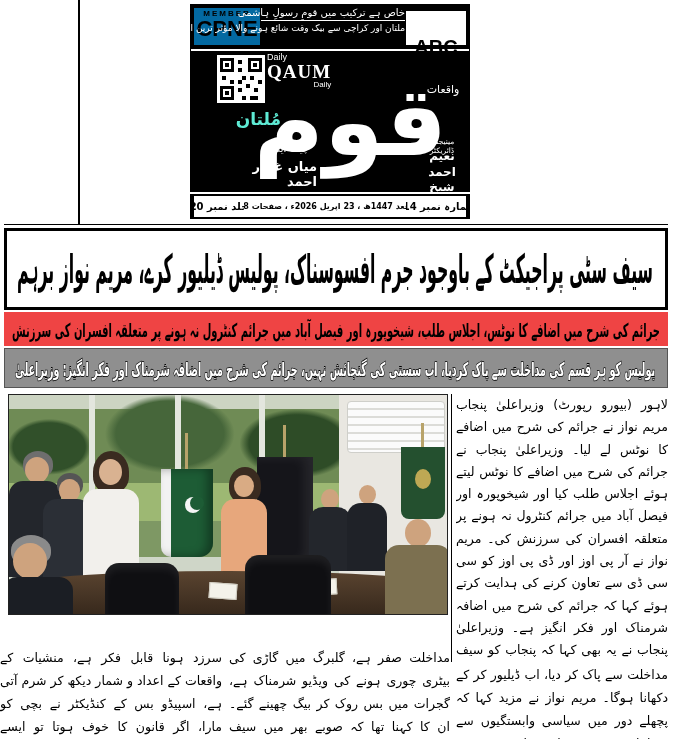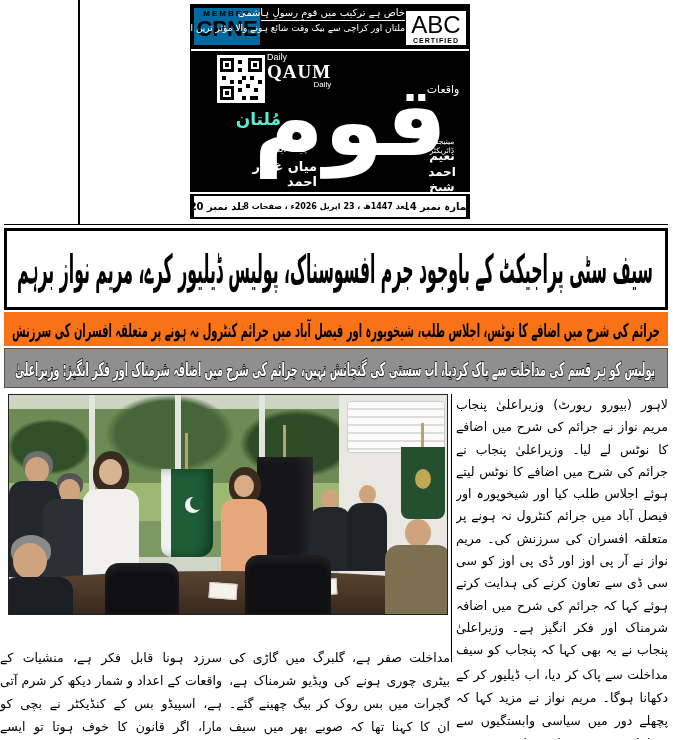--- a/index.html
+++ b/index.html
@@ -13,21 +13,21 @@
   
   .masthead{position:absolute;left:190px;top:4px;width:280px;height:188px;background:#000;color:#fff;
             border:1px solid #000;box-sizing:border-box;}
   .mast-top{position:relative;height:44px;border-bottom:2px solid #fff;}
   .member-box{position:absolute;left:3px;top:3px;width:66px;height:37px;background:#0369a1;color:#000;
               text-align:center;line-height:1;padding-top:2px;box-sizing:border-box;}
   .member-box .m1{font-size:8px;letter-spacing:2px;font-weight:bold;}
   .member-box .m2{font-size:22px;font-weight:bold;letter-spacing:0;}
   .abc-box{position:absolute;right:3px;top:6px;width:60px;height:34px;background:#fff;color:#000;
            text-align:center;line-height:1;padding-top:2px;box-sizing:border-box;}
-  .abc-box .a1{font-size:24px;font-weight:normal;}
+  .abc-box .a1{font-size:20px;font-weight:bold;margin-top:24px;}
   .abc-box .a2{font-size:7px;font-weight:bold;letter-spacing:1px;}
   .slogans{position:absolute;left:70px;right:64px;top:2px;text-align:right;color:#fff;}
   .slogans .s1{font-size:10px;border-bottom:1px solid #fff;padding-bottom:2px;white-space:nowrap;}
   .slogans .s2{font-size:9px;padding-top:2px;white-space:nowrap;}
 
   .mast-main{position:relative;height:142px;}
   .qr{position:absolute;left:26px;top:4px;width:48px;height:48px;background:#fff;}
   .city-urdu{position:absolute;left:30px;top:58px;width:60px;font-size:17px;font-weight:bold;color:#5eead4;}
   .chief-title{position:absolute;left:48px;top:92px;width:70px;font-size:10px;color:#fff;}
   .chief-name{position:absolute;left:36px;top:108px;width:90px;font-size:13px;font-weight:bold;color:#fff;}
@@ -47,21 +47,21 @@
             box-sizing:border-box;display:flex;flex-direction:row-reverse;align-items:stretch;background:#fff;}
   .dl-cell{display:flex;align-items:center;justify-content:center;white-space:nowrap;overflow:hidden;}
   .dl-vol{width:52px;font-size:10px;font-weight:bold;border-left:2px solid #000;box-sizing:border-box;}
   .dl-date{flex:1;font-size:8px;font-weight:bold;}
   .dl-issue{width:62px;font-size:10px;font-weight:bold;border-right:2px solid #000;box-sizing:border-box;}
 
   
   .top-rule{position:absolute;left:4px;top:224px;width:664px;height:1px;background:#000;}
   .headline-box{position:absolute;left:4px;top:228px;width:664px;height:82px;border:3px solid #000;
                 box-sizing:border-box;background:#fff;}
-  .subhead1{position:absolute;left:4px;top:312px;width:664px;height:34px;background:#f97316;}
+  .subhead1{position:absolute;left:4px;top:312px;width:664px;height:34px;background:#ef4444;}
   .subhead2{position:absolute;left:4px;top:348px;width:664px;height:40px;background:#8f8f8f;
             border:1px solid #555;box-sizing:border-box;}
 
   
   .photo{position:absolute;left:8px;top:394px;width:440px;height:221px;border:1px solid #222;
          box-sizing:border-box;overflow:hidden;background:#cfd6c8;}
   .ph{position:absolute;}
   .ph-window{left:0;top:0;width:335px;height:162px;
      background:
        linear-gradient(90deg, rgba(0,0,0,0) 0 80px, #e3e6de 80px 86px, rgba(0,0,0,0) 86px 166px,

